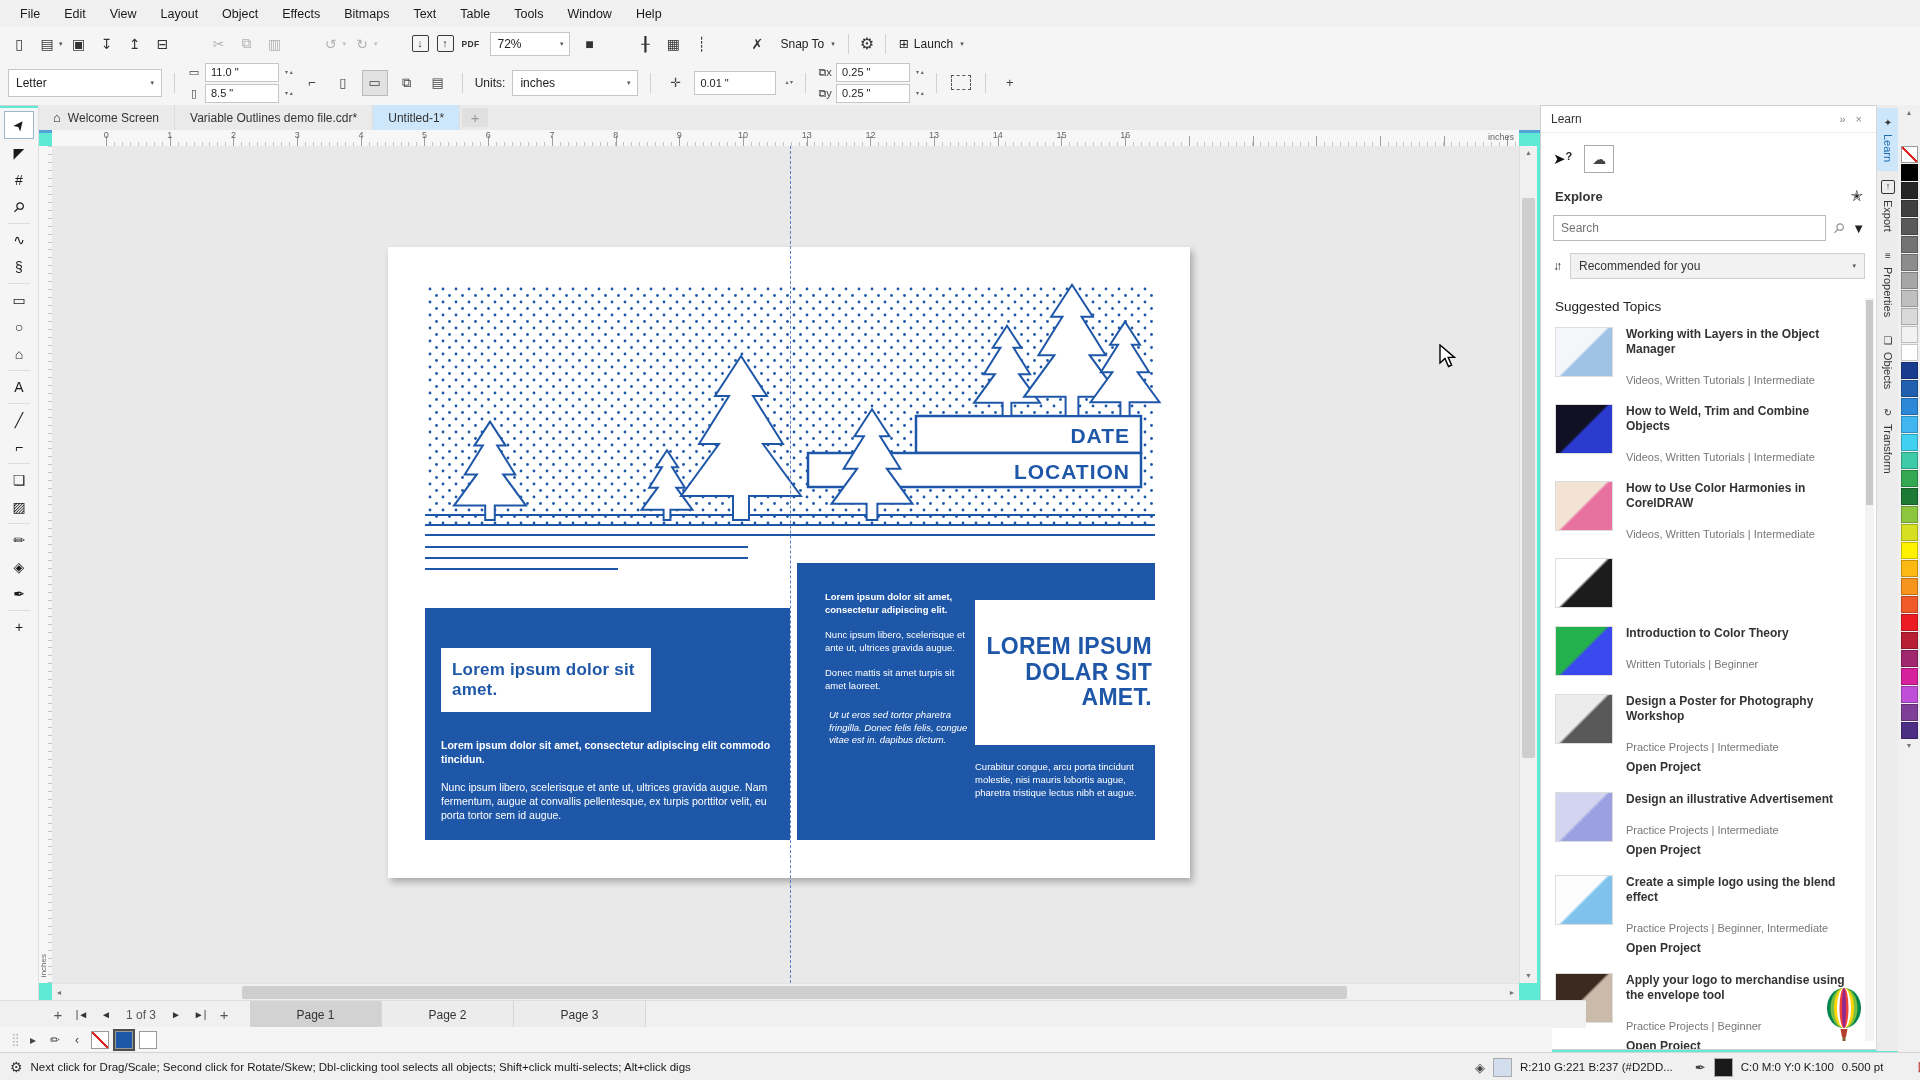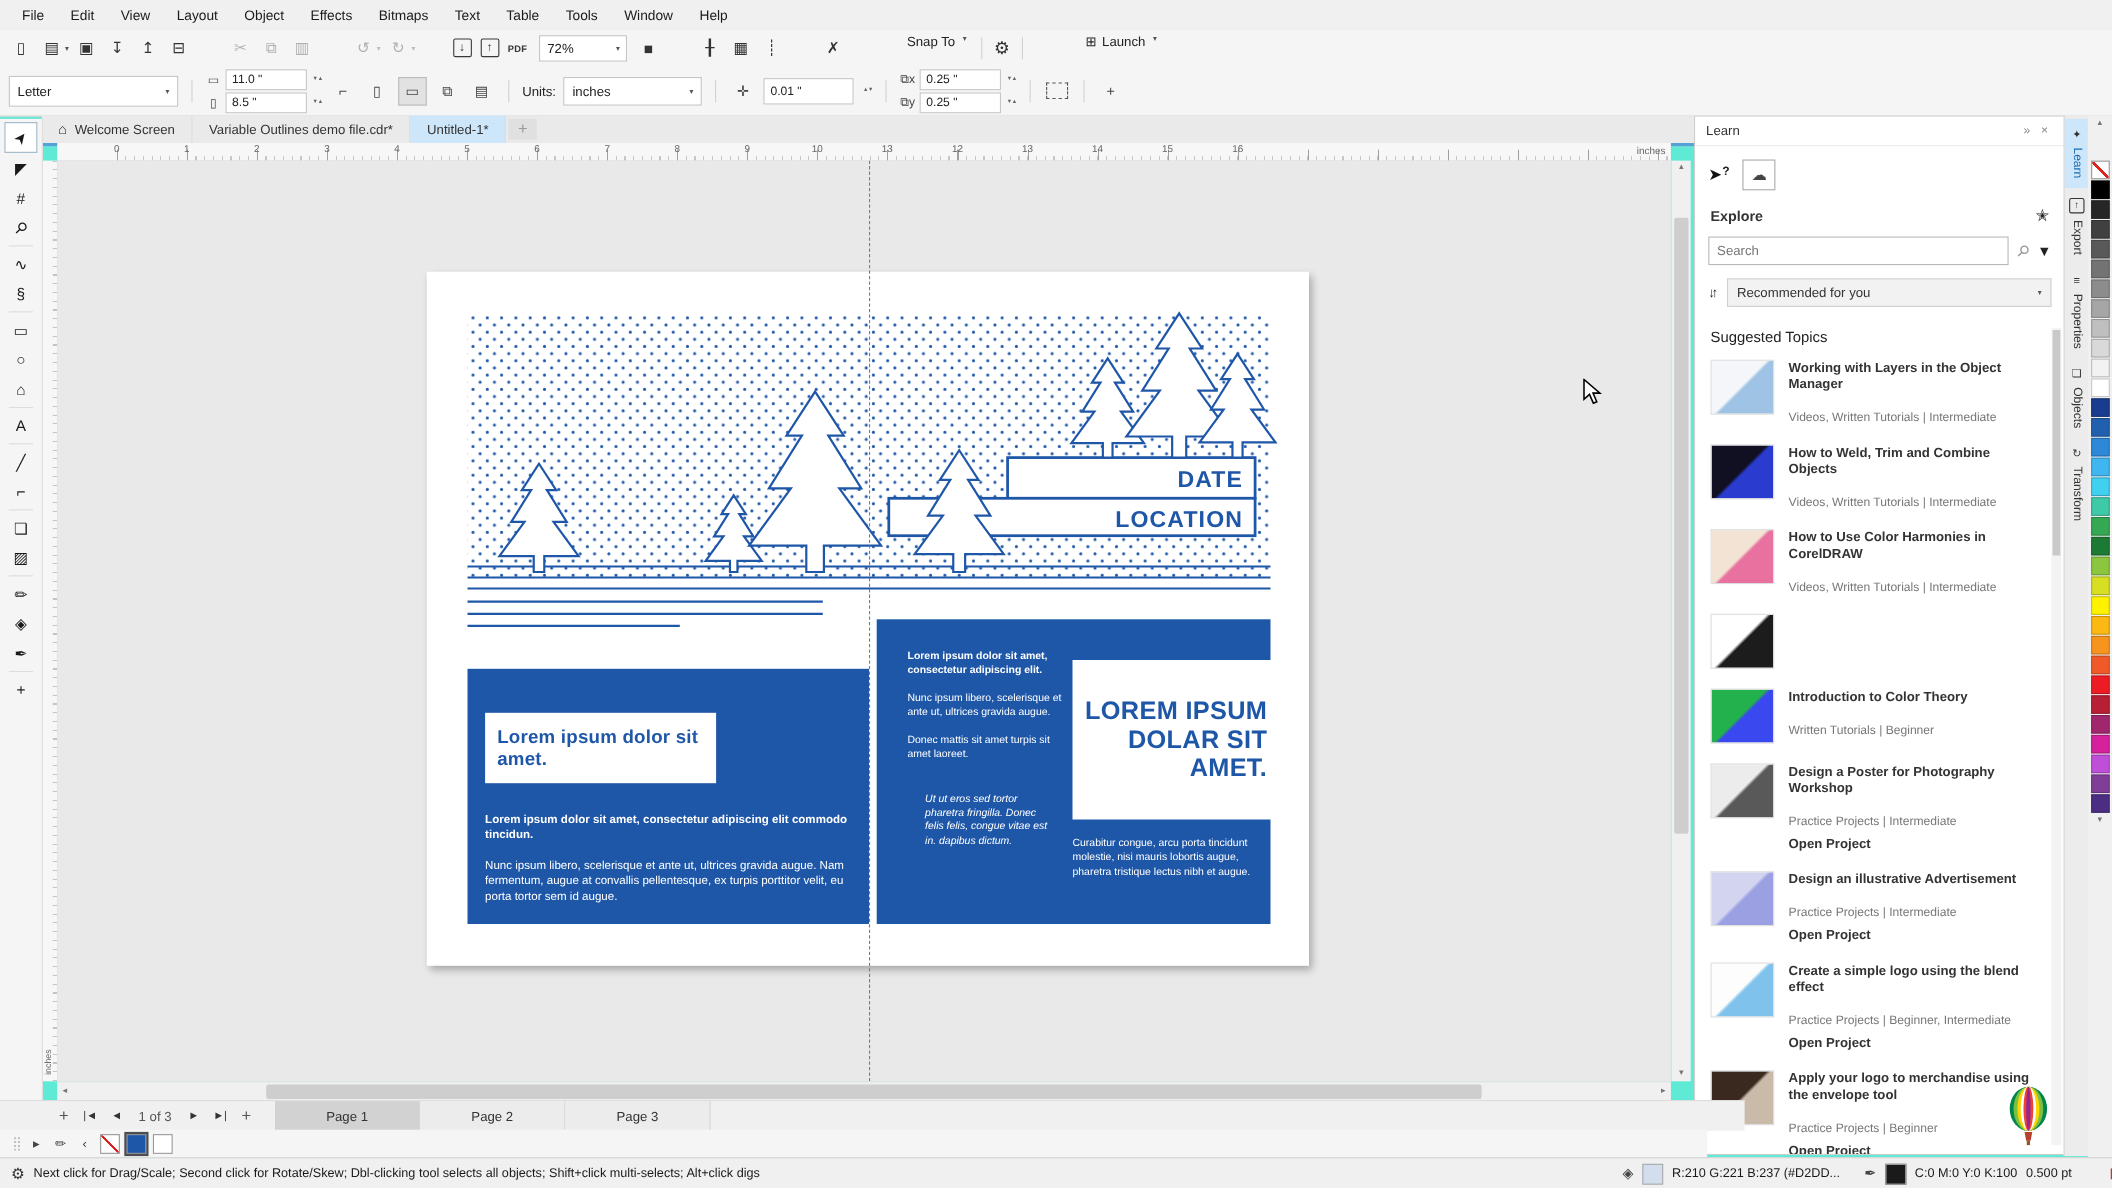--- a/index.html
+++ b/index.html
@@ -15,21 +15,21 @@
           display:flex;align-items:center;padding-left:6px;}
   .tb-item{display:flex;align-items:center;height:26px;padding:0 3px;}
   .tb-item .g{width:20px;text-align:center;font-size:14px;color:#333;}
   .tb-item.boxed .g{width:15px;height:15px;line-height:14px;font-size:11px;border:1.4px solid #3a3a3a;border-radius:2px;}
   .tb-item.pdf .g{width:auto;font-size:8.5px;font-weight:bold;letter-spacing:.3px;}
   .tb-item.dis{opacity:.35;}
   .dd{font-size:7px;color:#555;margin-left:2px;}
   .sep{width:1px;height:20px;background:#d2d2d2;margin:0 5px;flex:none;}
   .zoom-select{width:66px;height:22px;background:#fff;border:1px solid #c6c6c6;display:flex;align-items:center;
                justify-content:space-between;padding:0 6px;margin:0 6px;font-size:12px;}
-  .txt-btn{display:flex;gap:5px;padding:0 8px;font-size:12px;color:#222;height:26px;margin-left:44px;}
+  .txt-btn{display:flex;align-items:center;gap:5px;padding:0 8px;font-size:12px;color:#222;height:26px;}
   
   .propbar{position:absolute;top:60px;left:0;right:0;height:45px;background:#f5f5f5;border-bottom:1px solid #d0d0d0;
            display:flex;align-items:center;padding-left:8px;gap:7px;}
   .preset-select{width:138px;height:26px;background:#fff;border:1px solid #c6c6c6;display:flex;align-items:center;
                  justify-content:space-between;padding:0 7px;}
   .dim-stack{display:flex;flex-direction:column;gap:2px;}
   .dim-row{display:flex;align-items:center;gap:4px;}
   .mini-ic{font-size:11px;color:#444;width:14px;text-align:center;}
   .spin-box{width:62px;height:17px;background:#fff;border:1px solid #c6c6c6;font-size:11px;display:flex;
             align-items:center;padding:0 5px;}
@@ -580,21 +580,21 @@
         <div class="lp-bold">Lorem ipsum dolor sit amet, consectetur adipiscing elit commodo tincidun.</div>
         <div class="lp-para">Nunc ipsum libero, scelerisque et ante ut, ultrices gravida augue. Nam fermentum, augue at convallis pellentesque, ex turpis porttitor velit, eu porta tortor sem id augue.</div>
       </div>
 
       <div class="panel panel-right">
         <div class="rp-col">
 
         <p style="margin:0;" class="b">Lorem ipsum dolor sit amet, consectetur adipiscing elit.</p>
             <p style="margin:0;">Nunc ipsum libero, scelerisque et ante ut, ultrices gravida augue.</p>
             <p style="margin:0;">Donec mattis sit amet turpis sit amet laoreet.</p>
-            <p style="margin:16px;" class="i">Ut ut eros sed tortor pharetra fringilla. Donec felis felis, congue vitae est in. dapibus dictum.</p>
+            <p style="margin:4px;" class="i">Ut ut eros sed tortor pharetra fringilla. Donec felis felis, congue vitae est in. dapibus dictum.</p>
           </div>
         <div class="rp-box">
           <div>LOREM IPSUM DOLAR SIT AMET.</div>
         </div>
         <div class="rp-para">Curabitur congue, arcu porta tincidunt molestie, nisi mauris lobortis augue, pharetra tristique lectus nibh et augue.</div>
       </div>
     </div>
 
     <div class="guideline"></div>
 

